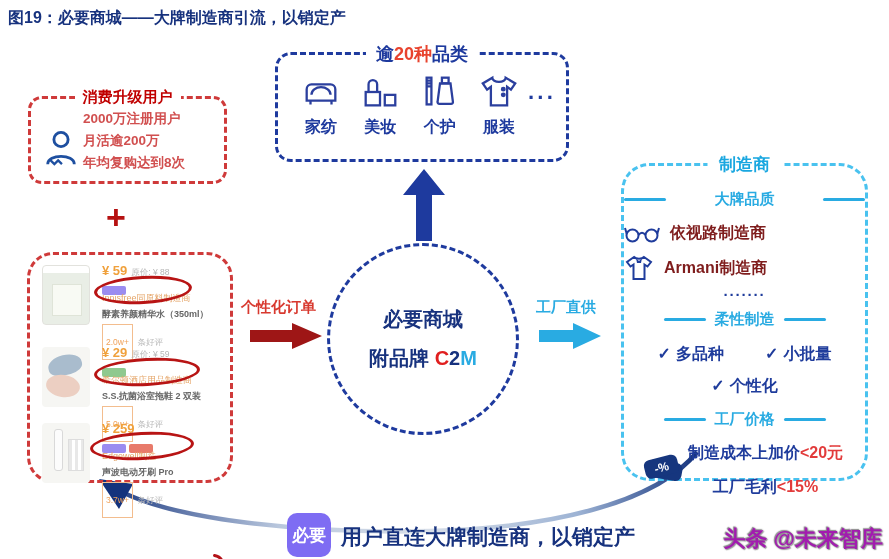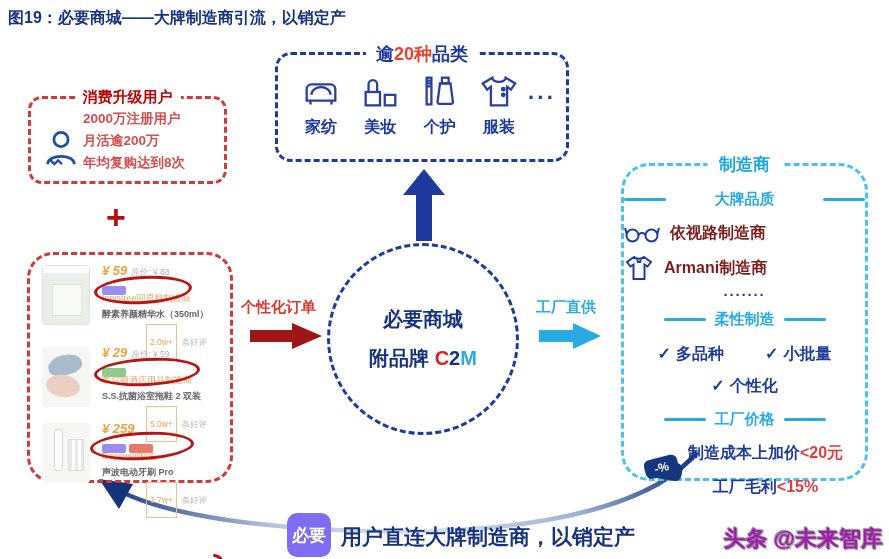--- a/index.html
+++ b/index.html
@@ -41,29 +41,29 @@
   .p1 { top:6px; } .p2 { top:88px; } .p3 { top:164px; }
   .p-img { position:absolute; left:2px; top:4px; width:48px; height:60px; background:#f6f6f3; border-radius:4px; }
   .bottle  { background:linear-gradient(#fff 0 12%, #e9eee6 12% 100%); border:1px solid #e2e2dd; }
   .bottle::after { content:""; position:absolute; left:9px; top:18px; width:28px; height:30px; background:#f8faf4; border:1px solid #dfe4d8; }
   .slippers::before { content:""; position:absolute; left:6px; top:8px; width:34px; height:20px; background:#a9bccd; border-radius:50% 50% 40% 40%; transform:rotate(-14deg); }
   .slippers::after  { content:""; position:absolute; left:4px; top:28px; width:34px; height:22px; background:#eccfc2; border-radius:50%; transform:rotate(8deg); }
   .brush::before { content:""; position:absolute; left:12px; top:6px; width:7px; height:40px; background:#fcfcfc; border:1px solid #d9d9d9; border-radius:3px; }
   .brush::after  { content:""; position:absolute; left:26px; top:16px; width:14px; height:30px;
                    background:repeating-linear-gradient(90deg,#e8e8e8 0 3px,#fff 3px 6px); border:1px solid #ddd; }
   .p-body { margin-left:62px; }
-  .p-price { color:#f0a13c; font-weight:700; font-size:13px;font-style:italic; }
+  .p-price { color:#f0a13c; font-weight:700; font-size:13px; }
   .p-orig  { color:#b5b5b5; font-size:8.5px; margin-left:4px; font-weight:400; }
   .p-tags  { height:10px; margin:2px 0 1px; }
   .tag { display:inline-block; width:24px; height:9px; border-radius:2px; margin-right:3px; }
   .tag-purple { background:#9b8cf0; } .tag-green { background:#8fc98f; } .tag-red { background:#e87a6a; }
   .p-brand { color:#e5a568; font-size:9px; white-space:nowrap; }
   .p-name  { color:#666; font-size:9px; font-weight:700; white-space:nowrap; margin-top:3px; }
   .p-review{ margin-top:3px; }
-  .rv-badge{ display:inline-block; border:1px solid #f3bd8e; color:#f0a35c; font-size:8.5px; padding:12px 3px;margin-left:44px; }
+  .rv-badge{ display:inline-block; border:1px solid #f3bd8e; color:#f0a35c; font-size:8.5px; padding:12px 3px; }
   .rv-text { color:#bcbcbc; font-size:8.5px; }
   .red-oval { position:absolute; border:3px solid #b81414; border-radius:50%; transform:rotate(-3deg); }
   .oval1 { left:54px; top:15px; width:98px; height:28px; }
   .oval2 { left:54px; top:15px; width:106px; height:28px; }
   .oval3 { left:50px; top:13px; width:104px; height:28px; }
   .brace-svg { position:absolute; left:182px; top:286px; }
 
   
   .center-circle { position:absolute; left:327px; top:243px; width:192px; height:192px;
                    border:3px dashed #1e3a9e; border-radius:50%; background:#fff;

